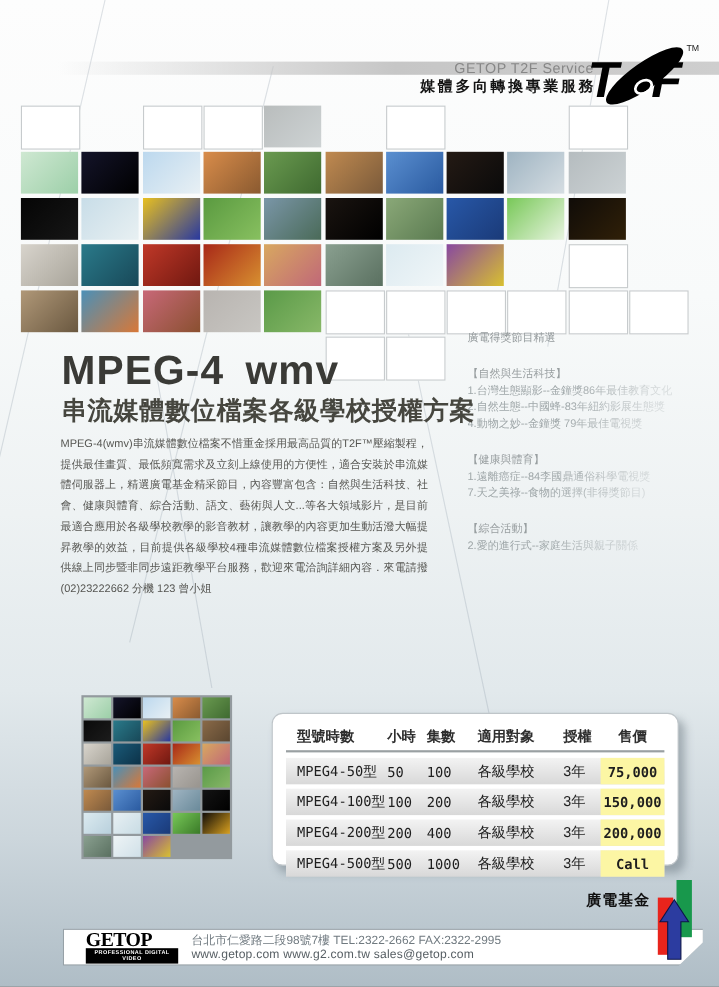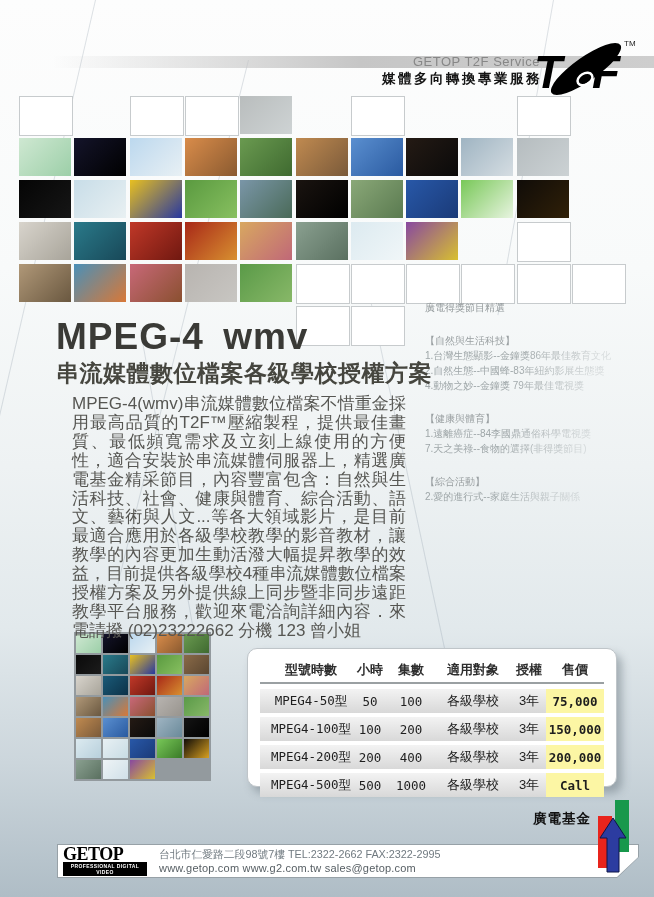--- a/index.html
+++ b/index.html
@@ -24,47 +24,47 @@
     -webkit-mask-image:linear-gradient(100deg,rgba(0,0,0,.95) 38%,rgba(0,0,0,.3) 72%,rgba(0,0,0,.12) 100%);
     mask-image:linear-gradient(100deg,rgba(0,0,0,.95) 38%,rgba(0,0,0,.3) 72%,rgba(0,0,0,.12) 100%);}
   #awards .sec{margin-top:18px;}
   #awards .sec-h{color:#949a9c;}
   #awards .item{white-space:nowrap;overflow:hidden;}
   #awards-title{color:#8e9496;}
   
   #headline{position:absolute;left:56px;top:318px;z-index:5;}
   #h1{font-size:37px;font-weight:bold;color:#3a3a36;letter-spacing:1px;word-spacing:8px;line-height:38px;}
   #h2{font-size:23px;font-weight:bold;color:#46463f;letter-spacing:.5px;margin-top:2px;}
-  #body-text{position:absolute;left:72px;top:395px;width:334px;font-size:17px;line-height:18.9px;
+  #body-text{position:absolute;left:55px;top:395px;width:334px;font-size:10px;line-height:18.9px;
     color:#565652;text-align:justify;z-index:5;}
   
   #price-card{position:absolute;left:247px;top:648px;width:370px;height:139px;background:#fff;
     border:1px solid #bfc5c9;border-radius:10px;box-shadow:5px 6px 8px rgba(95,108,118,.45);
-    padding:9px 12px 0 12px;box-sizing:border-box;z-index:6;text-align:center;}
+    padding:9px 12px 0 12px;box-sizing:border-box;z-index:6;}
   .prow{display:flex;align-items:center;height:24px;margin-bottom:4px;}
   .prow.head{height:24px;border-bottom:2px solid #9aa0a2;margin-bottom:5px;background:none;}
   .prow.data{background:linear-gradient(180deg,#f3f3f3,#d8d8d8);}
   .col-model{width:92px;padding-left:10px;box-sizing:border-box;}
   .col-hours{width:36px;}.col-eps{width:46px;}
   .col-aud{width:78px;}.col-lic{width:34px;}
   .col-price{flex:1;display:flex;align-items:center;justify-content:center;height:100%;font-weight:bold;}
   .prow.head span{font-size:13px;font-weight:bold;color:#2e2e2e;}
   .prow.data span{font-size:13px;color:#1e1e1e;}
   .prow.data .col-model,.prow.data .col-hours,.prow.data .col-eps,.prow.data .col-price{
     font-family:"DejaVu Sans Mono",monospace;font-size:12.5px;}
   .prow.data .col-price{background:#fcf6a4;}
   
   #sponsor-label{position:absolute;left:533px;top:810px;font-size:13.5px;font-weight:bold;color:#111;letter-spacing:1px;z-index:8;}
   #sponsor-logo{position:absolute;left:594px;top:798px;z-index:9;}
   
   #footer-wrap{position:absolute;left:57px;top:844px;width:582px;height:34px;z-index:7;
     background:#97a1a7;clip-path:polygon(0 0,100% 0,100% 38%,calc(100% - 22px) 100%,0 100%);}
   #footer{position:absolute;left:1px;top:1px;width:580px;height:32px;background:#fff;
     clip-path:polygon(0 0,100% 0,100% 38%,calc(100% - 21px) 100%,0 100%);
-    display:flex;align-items:center;}
+    display:flex;align-items:center;padding-left:15px;}
   #getop-logo{margin-left:5px;width:88px;}
   #getop-word{font-size:18px;font-weight:900;color:#000;letter-spacing:-.5px;line-height:15px;font-family:"Liberation Serif",serif;}
   #getop-bar{background:#000;color:#fff;font-size:5px;font-weight:bold;letter-spacing:.4px;
     text-align:center;padding:1px 0;width:84px;}
   #company{margin-left:2px;width:168px;}
   #company-zh{font-size:13.5px;font-weight:bold;color:#111;letter-spacing:1.5px;white-space:nowrap;}
   #company-en{font-size:8.3px;color:#4a4a4a;letter-spacing:1.1px;white-space:nowrap;}
   #contact{margin-left:8px;}
   #addr{font-size:10.8px;color:#707a80;white-space:nowrap;}
   #web{font-size:11px;color:#565e63;white-space:nowrap;letter-spacing:.2px;}

